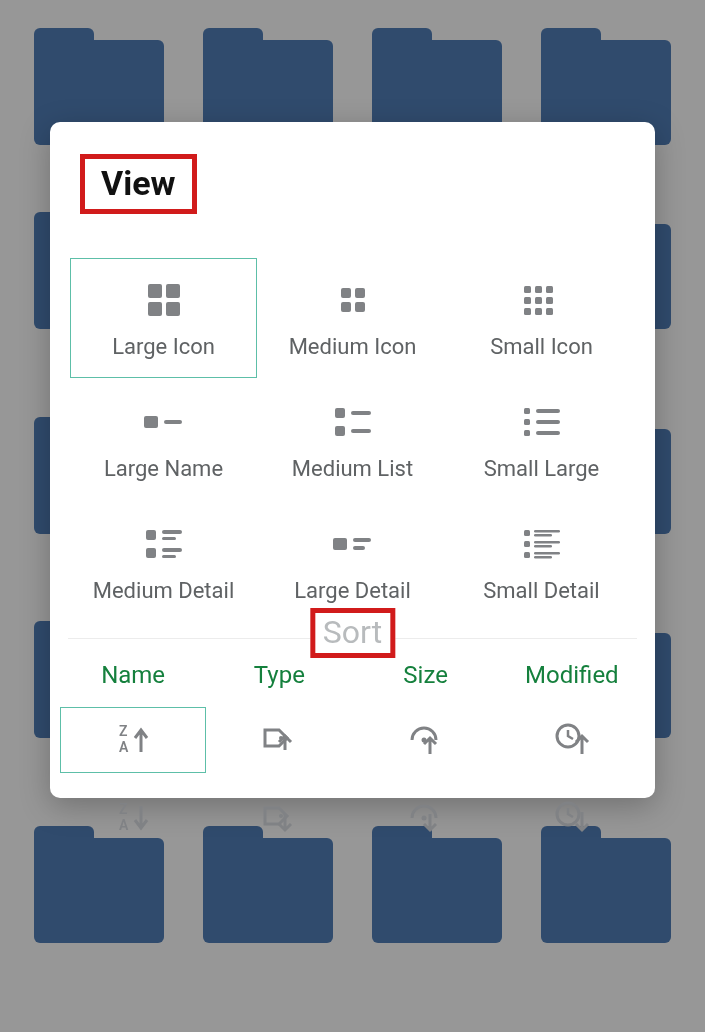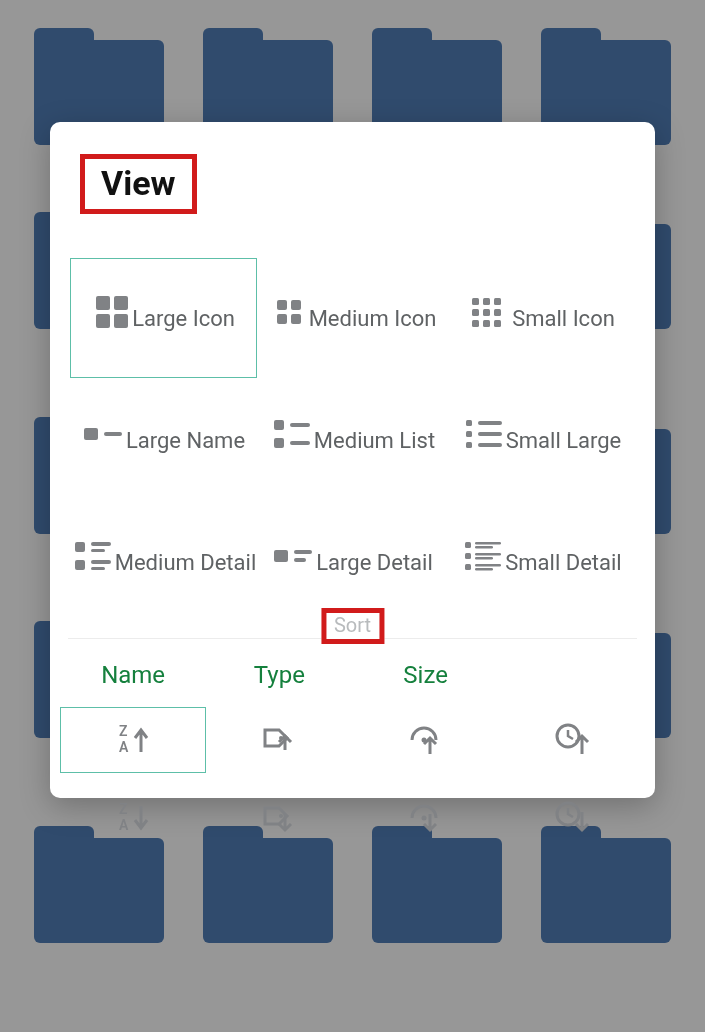--- a/index.html
+++ b/index.html
@@ -77,20 +77,21 @@
       color: #111;
     }
     .view-grid {
       display: grid;
       grid-template-columns: repeat(3, 1fr);
       gap: 2px;
       padding: 44px 20px 0 20px;
     }
     .view-option {
       display: flex;
+      flex-direction: column;
       align-items: center;
       justify-content: center;
       height: 120px;
       cursor: pointer;
     }
     .view-option.selected {
       border: 1px solid #5dbfa8;
     }
     .view-icon {
       height: 44px;
@@ -113,21 +114,21 @@
       position: absolute;
       left: 50%;
       transform: translateX(-50%);
       top: -30px;
       background: #fff;
       border: 5px solid #d11b1b;
       padding: 0 8px 2px 8px;
     }
     .sort-title {
       text-align: center;
-      font-size: 20px;
+      font-size: 32px;
       color: #b8bbbd;
     }
     .sort-area {
       position: relative;
       margin-top: 16px;
     }
     .sort-headers {
       display: grid;
       grid-template-columns: repeat(4, 1fr);
       padding: 22px 10px 0 10px;
@@ -383,20 +384,21 @@
   <div class="sort-area">
     <hr class="divider">
     <div class="sort-title-wrap">
       <div class="sort-title">Sort</div>
     </div>
 
     <div class="sort-headers">
       <div class="sort-header">Name</div>
       <div class="sort-header">Type</div>
       <div class="sort-header">Size</div>
+      <div class="sort-header">Modified</div>
     </div>
 
     <div class="sort-options">
 
       <div class="sort-option selected">
         <svg width="40" height="36" viewBox="0 0 40 36">
             <text x="6" y="14" font-size="14" fill="#808285" font-weight="600">Z</text>
             <text x="6" y="30" font-size="14" fill="#808285" font-weight="600">A</text>
             <path class="stroke" stroke-width="3" d="M28 30 L28 8 M22 16 L28 8 L34 16"></path>
           </svg>

